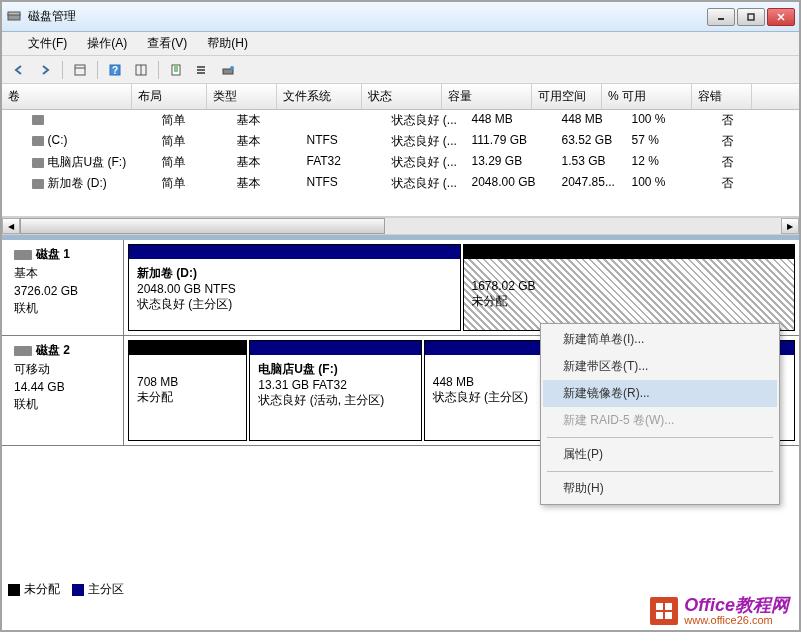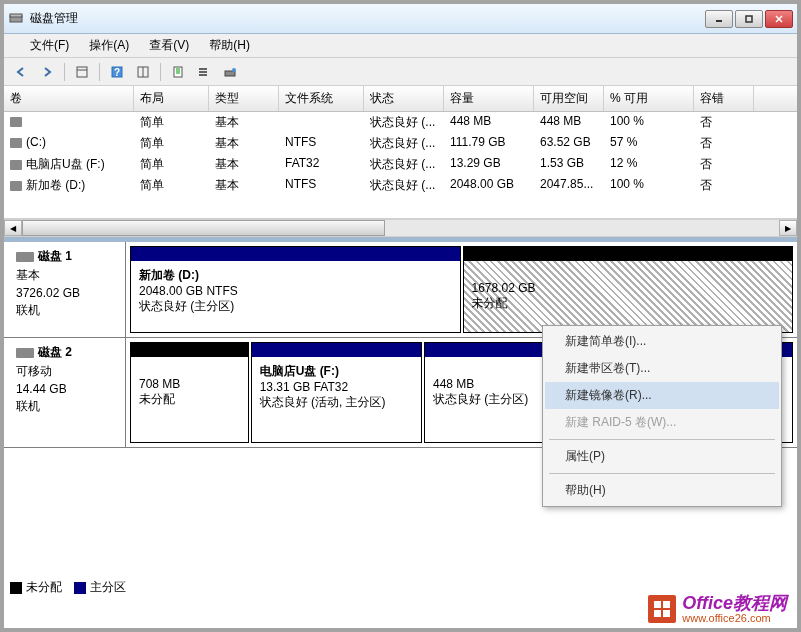--- a/index.html
+++ b/index.html
@@ -1,17 +1,17 @@
 <!DOCTYPE html>
 <html><head>
   <meta charset="utf-8">
   <style>
     * { box-sizing: border-box; margin: 0; padding: 0; }
     body { font-family: "Microsoft YaHei", "SimSun", Arial, sans-serif; font-size: 12px; background: #fff; }
-    .window { width: 801px; height: 632px; border: 4px solid #a3a3a3; background: #fff; position: relative; overflow: hidden; }
+    .window { width: 801px; height: 632px; border: 2px solid #a3a3a3; background: #fff; position: relative; overflow: hidden; }
     
     
     .titlebar { height: 30px; background: linear-gradient(#f0f8ff, #d8e8f8); display: flex; align-items: center; padding: 0 4px; border-bottom: 1px solid #a0b8d0; }
     .title-icon { width: 16px; height: 16px; margin-right: 6px; display: inline-flex; align-items: center; justify-content: center; font-size: 14px; }
     .title-text { flex: 1; color: #000; }
     .wbtns { display: flex; gap: 2px; }
     .wbtn { width: 28px; height: 18px; border: 1px solid #888; background: linear-gradient(#f8f8f8,#d0d0d0); display: flex; align-items: center; justify-content: center; font-size: 10px; cursor: pointer; border-radius: 2px; }
     .wbtn.close { background: linear-gradient(#f08080,#d04040); color: #fff; border-color: #a03030; }
     
     
@@ -21,21 +21,21 @@
     
     .toolbar { height: 28px; background: #f0f0f0; display: flex; align-items: center; padding: 0 6px; gap: 4px; border-bottom: 1px solid #d0d0d0; }
     .tbtn { width: 22px; height: 22px; display: flex; align-items: center; justify-content: center; cursor: pointer; border: 1px solid transparent; }
     .tsep { width: 1px; height: 18px; background: #c0c0c0; margin: 0 2px; }
     
     
     .voltable { border-bottom: 1px solid #d0d0d0; }
     .vol-header { display: flex; background: linear-gradient(#fff,#e8e8e8); border-bottom: 1px solid #c0c0c0; }
     .vol-header > div { padding: 4px 6px; border-right: 1px solid #d0d0d0; overflow: hidden; white-space: nowrap; }
     .vol-body { height: 106px; overflow: hidden; }
-    .vol-row { display: flex; }
+    .vol-row { display: flex; justify-content: center; }
     .vol-row > div { padding: 2px 6px; overflow: hidden; white-space: nowrap; text-overflow: ellipsis; }
     .c0 { width: 130px; }
     .c1 { width: 75px; }
     .c2 { width: 70px; }
     .c3 { width: 85px; }
     .c4 { width: 80px; }
     .c5 { width: 90px; }
     .c6 { width: 70px; }
     .c7 { width: 90px; }
     .c8 { width: 60px; }

